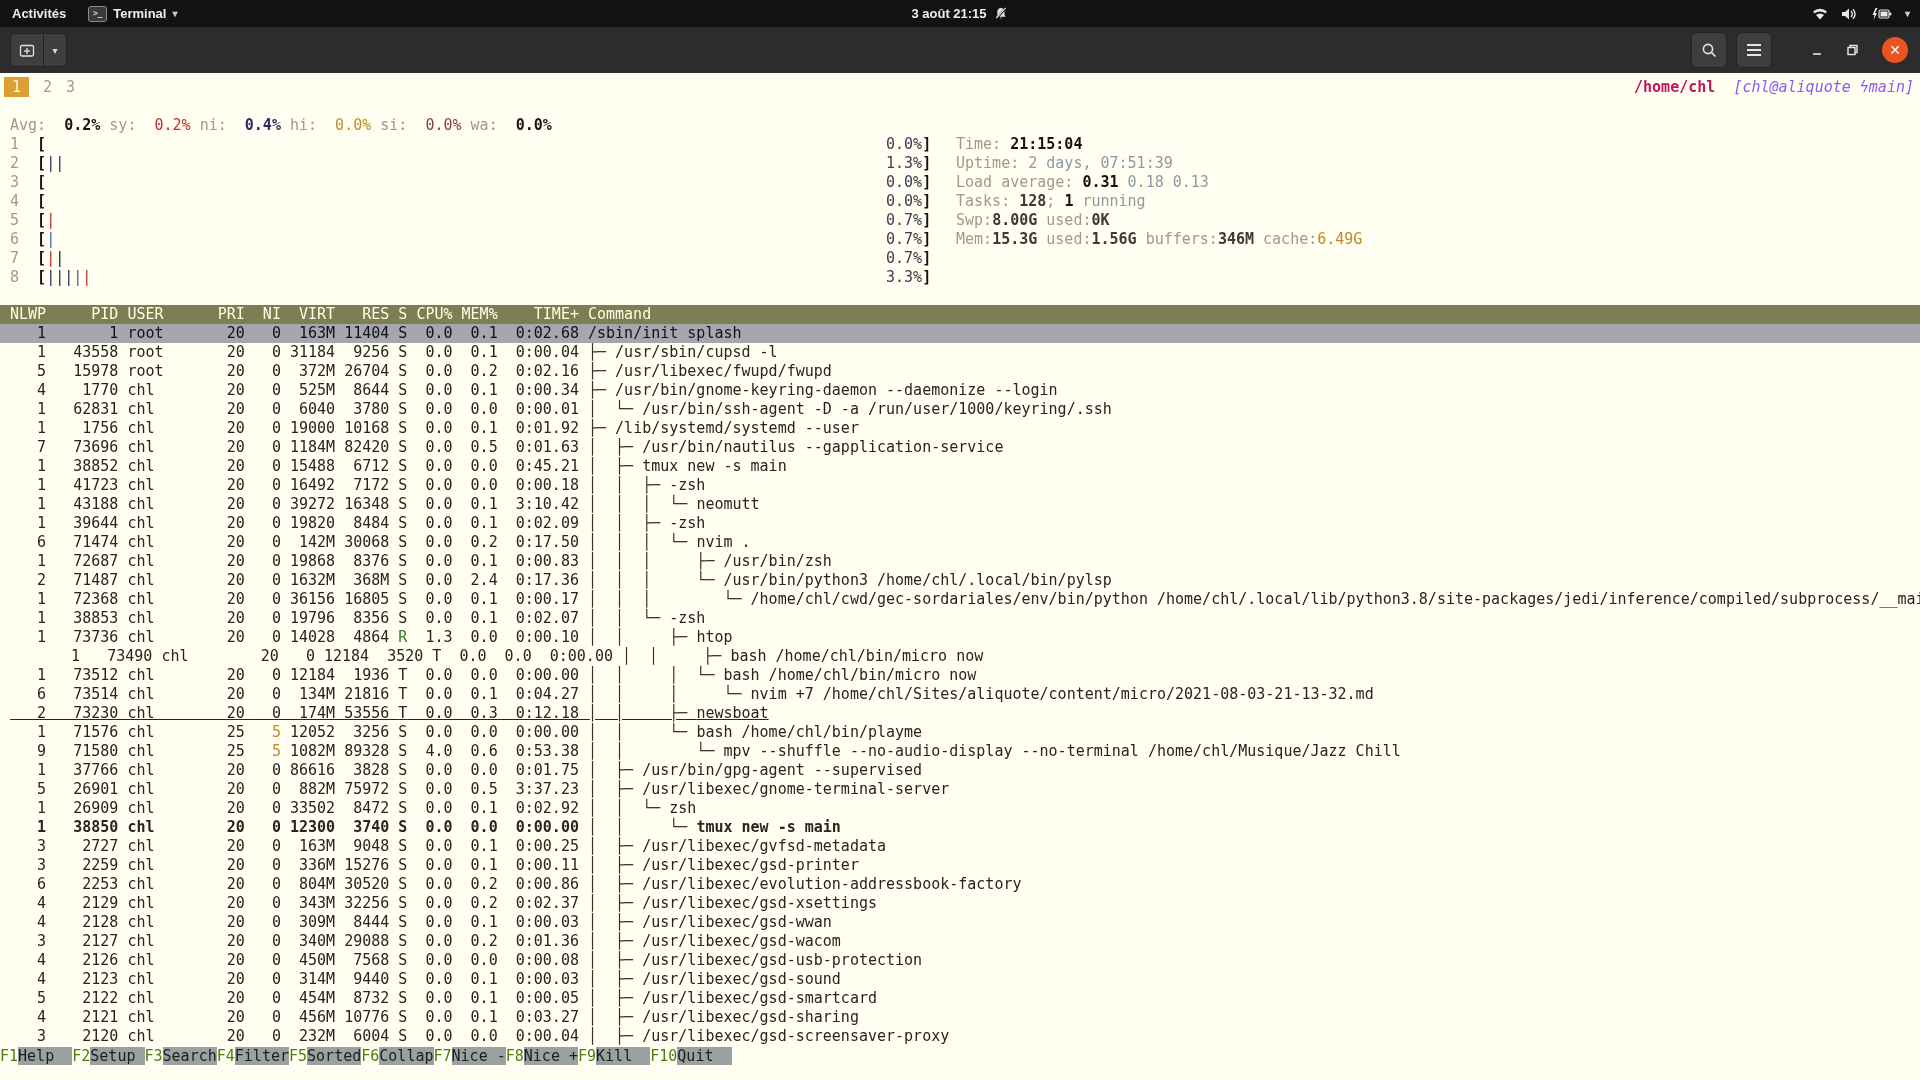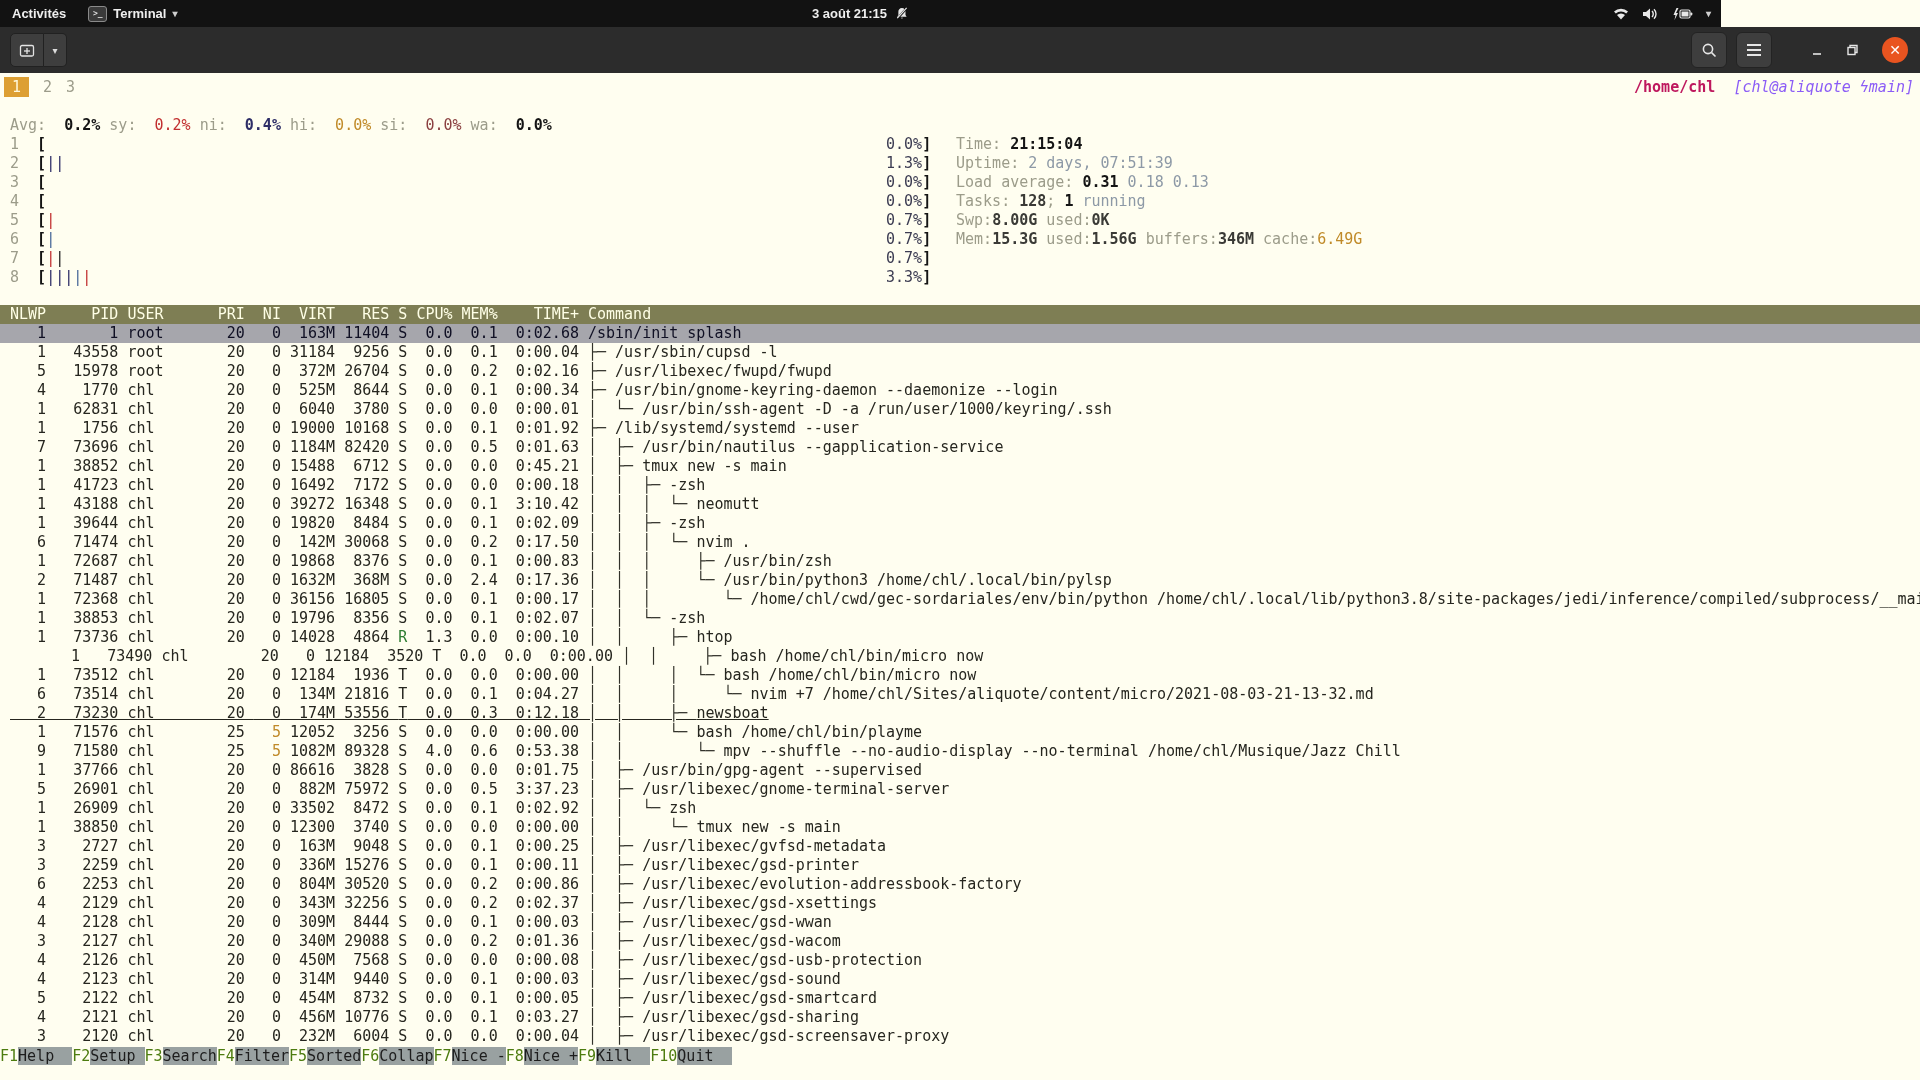--- a/index.html
+++ b/index.html
@@ -1,20 +1,20 @@
 <!DOCTYPE html>
 <html><head>
 <meta charset="utf-8">
 <style>
   html,body{margin:0;padding:0;}
   body{width:1920px;height:1080px;overflow:hidden;background:#fffef0;font-family:"Liberation Sans",sans-serif;}
   .screen{position:relative;width:1920px;height:1080px;}
 
   
-  .topbar{position:absolute;top:0;left:0;width:1721px;height:27px;background:#121212;color:#efefef;
+  .topbar{position:absolute;top:0;left:0;width:1920px;height:27px;background:#121212;color:#efefef;
           display:flex;align-items:center;justify-content:space-between;font-size:13px;font-weight:700;}
   .tb-left{display:flex;align-items:center;gap:22px;padding-left:12px;}
   .tb-item{display:flex;align-items:center;gap:6px;cursor:default;}
   .term-ico{display:inline-flex;align-items:center;justify-content:center;width:17px;height:14px;
             background:#3a3a3a;border:1px solid #8a8a8a;border-radius:3px;color:#ddd;
             font:700 8px/1 "DejaVu Sans Mono",monospace;}
   .chev{font-size:10px;color:#cfcfcf;}
   .tb-center{position:absolute;left:50%;transform:translateX(-50%);display:flex;align-items:center;gap:7px;}
   .tb-right{display:flex;align-items:center;gap:13px;padding-right:10px;}
 
@@ -195,21 +195,21 @@
         <div class="tl row" style="top: 555px;"><span>   1   73736 chl        20 </span><span>  0</span><span> 14028  4864 </span><span class="c-grn">R</span><span>  1.3  0.0  0:00.10 </span><span class="tree">│  │     ├─ </span><span>htop</span></div>
         <div class="tl row" style="top: 574px; padding-left: 44px;"><span>   1   73490 chl        20 </span><span>  0</span><span> 12184  3520 </span><span>T</span><span>  0.0  0.0  0:00.00 </span><span class="tree">│  │     ├─ </span><span>bash /home/chl/bin/micro now</span></div>
         <div class="tl row" style="top: 593px;"><span>   1   73512 chl        20 </span><span>  0</span><span> 12184  1936 </span><span>T</span><span>  0.0  0.0  0:00.00 </span><span class="tree">│  │     │  └─ </span><span>bash /home/chl/bin/micro now</span></div>
         <div class="tl row" style="top: 612px;"><span>   6   73514 chl        20 </span><span>  0</span><span>  134M 21816 </span><span>T</span><span>  0.0  0.1  0:04.27 </span><span class="tree">│  │     │     └─ </span><span>nvim +7 /home/chl/Sites/aliquote/content/micro/2021-08-03-21-13-32.md</span></div>
         <div class="tl row" style="top: 631px; text-decoration: underline;"><span>   2   73230 chl        20 </span><span>  0</span><span>  174M 53556 </span><span>T</span><span>  0.0  0.3  0:12.18 </span><span class="tree">│  │     ├─ </span><span>newsboat</span></div>
         <div class="tl row" style="top: 650px;"><span>   1   71576 chl        25 </span><span class="c-org">  5</span><span> 12052  3256 </span><span>S</span><span>  0.0  0.0  0:00.00 </span><span class="tree">│  │     └─ </span><span>bash /home/chl/bin/playme</span></div>
         <div class="tl row" style="top: 669px;"><span>   9   71580 chl        25 </span><span class="c-org">  5</span><span> 1082M 89328 </span><span>S</span><span>  4.0  0.6  0:53.38 </span><span class="tree">│  │        └─ </span><span>mpv --shuffle --no-audio-display --no-terminal /home/chl/Musique/Jazz Chill</span></div>
         <div class="tl row" style="top: 688px;"><span>   1   37766 chl        20 </span><span>  0</span><span> 86616  3828 </span><span>S</span><span>  0.0  0.0  0:01.75 </span><span class="tree">│  ├─ </span><span>/usr/bin/gpg-agent --supervised</span></div>
         <div class="tl row" style="top: 707px;"><span>   5   26901 chl        20 </span><span>  0</span><span>  882M 75972 </span><span>S</span><span>  0.0  0.5  3:37.23 </span><span class="tree">│  ├─ </span><span>/usr/libexec/gnome-terminal-server</span></div>
         <div class="tl row" style="top: 726px;"><span>   1   26909 chl        20 </span><span>  0</span><span> 33502  8472 </span><span>S</span><span>  0.0  0.1  0:02.92 </span><span class="tree">│  │  └─ </span><span>zsh</span></div>
-        <div class="tl row" style="top: 745px;"><span>   1   38850 chl        20 </span><span>  0</span><span> 12300  3740 </span><span>S</span><span>  0.0  0.0  0:00.00 </span><span class="tree">│  │     └─ </span><span>tmux new -s main</span></div>
+        <div class="tl row" style="top: 745px; font-weight: bold;"><span>   1   38850 chl        20 </span><span>  0</span><span> 12300  3740 </span><span>S</span><span>  0.0  0.0  0:00.00 </span><span class="tree">│  │     └─ </span><span>tmux new -s main</span></div>
         <div class="tl row" style="top: 764px;"><span>   3    2727 chl        20 </span><span>  0</span><span>  163M  9048 </span><span>S</span><span>  0.0  0.1  0:00.25 </span><span class="tree">│  ├─ </span><span>/usr/libexec/gvfsd-metadata</span></div>
         <div class="tl row" style="top: 783px;"><span>   3    2259 chl        20 </span><span>  0</span><span>  336M 15276 </span><span>S</span><span>  0.0  0.1  0:00.11 </span><span class="tree">│  ├─ </span><span>/usr/libexec/gsd-printer</span></div>
         <div class="tl row" style="top: 802px;"><span>   6    2253 chl        20 </span><span>  0</span><span>  804M 30520 </span><span>S</span><span>  0.0  0.2  0:00.86 </span><span class="tree">│  ├─ </span><span>/usr/libexec/evolution-addressbook-factory</span></div>
         <div class="tl row" style="top: 821px;"><span>   4    2129 chl        20 </span><span>  0</span><span>  343M 32256 </span><span>S</span><span>  0.0  0.2  0:02.37 </span><span class="tree">│  ├─ </span><span>/usr/libexec/gsd-xsettings</span></div>
         <div class="tl row" style="top: 840px;"><span>   4    2128 chl        20 </span><span>  0</span><span>  309M  8444 </span><span>S</span><span>  0.0  0.1  0:00.03 </span><span class="tree">│  ├─ </span><span>/usr/libexec/gsd-wwan</span></div>
         <div class="tl row" style="top: 859px;"><span>   3    2127 chl        20 </span><span>  0</span><span>  340M 29088 </span><span>S</span><span>  0.0  0.2  0:01.36 </span><span class="tree">│  ├─ </span><span>/usr/libexec/gsd-wacom</span></div>
         <div class="tl row" style="top: 878px;"><span>   4    2126 chl        20 </span><span>  0</span><span>  450M  7568 </span><span>S</span><span>  0.0  0.0  0:00.08 </span><span class="tree">│  ├─ </span><span>/usr/libexec/gsd-usb-protection</span></div>
         <div class="tl row" style="top: 897px;"><span>   4    2123 chl        20 </span><span>  0</span><span>  314M  9440 </span><span>S</span><span>  0.0  0.1  0:00.03 </span><span class="tree">│  ├─ </span><span>/usr/libexec/gsd-sound</span></div>
         <div class="tl row" style="top: 916px;"><span>   5    2122 chl        20 </span><span>  0</span><span>  454M  8732 </span><span>S</span><span>  0.0  0.1  0:00.05 </span><span class="tree">│  ├─ </span><span>/usr/libexec/gsd-smartcard</span></div>
         <div class="tl row" style="top: 935px;"><span>   4    2121 chl        20 </span><span>  0</span><span>  456M 10776 </span><span>S</span><span>  0.0  0.1  0:03.27 </span><span class="tree">│  ├─ </span><span>/usr/libexec/gsd-sharing</span></div>

